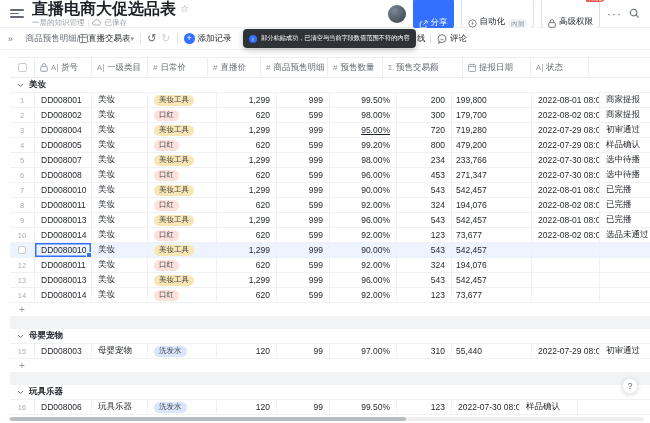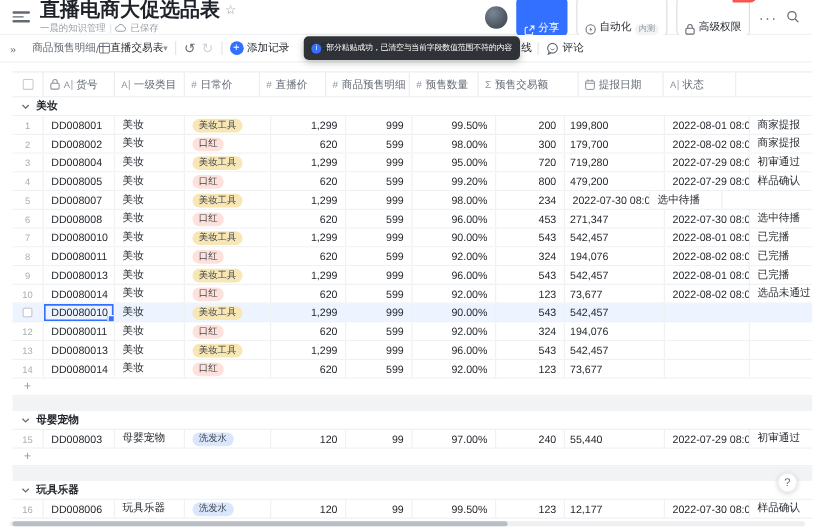--- a/index.html
+++ b/index.html
@@ -335,21 +335,21 @@
           <div class="cell c" style="width: 25px;">
             <span class="rownum">3</span>
           </div>
           <div class="cell" style="width: 57px;">DD008004</div>
           <div class="cell" style="width: 56px;">美妆</div>
           <div class="cell" style="width: 69px;">
             <span class="tag" style="background: rgb(248, 231, 180);">美妆工具</span>
           </div>
           <div class="cell r" style="width: 60px;">1,299</div>
           <div class="cell r" style="width: 53px;">999</div>
-          <div class="cell r" style="width: 67px;">95.00%</div>
+          <div class="cell r" style="width: 67px; text-decoration: underline;">95.00%</div>
           <div class="cell r" style="width: 55px;">720</div>
           <div class="cell gmv" style="width: 80px;">719,280</div>
           <div class="cell" style="width: 68px;">2022-07-29 08:00</div>
           <div class="cell" style="width: 58px;">初审通过</div>
         </div>
         <div class="row">
           <div class="cell c" style="width: 25px;">
             <span class="rownum">4</span>
           </div>
           <div class="cell" style="width: 57px;">DD008005</div>
@@ -371,20 +371,21 @@
           </div>
           <div class="cell" style="width: 57px;">DD008007</div>
           <div class="cell" style="width: 56px;">美妆</div>
           <div class="cell" style="width: 69px;">
             <span class="tag" style="background: rgb(248, 231, 180);">美妆工具</span>
           </div>
           <div class="cell r" style="width: 60px;">1,299</div>
           <div class="cell r" style="width: 53px;">999</div>
           <div class="cell r" style="width: 67px;">98.00%</div>
           <div class="cell r" style="width: 55px; text-align: right;">234</div>
+          <div class="cell gmv" style="width: 80px;">233,766</div>
           <div class="cell" style="width: 68px;">2022-07-30 08:00</div>
           <div class="cell" style="width: 58px;">选中待播</div>
         </div>
         <div class="row">
           <div class="cell c" style="width: 25px;">
             <span class="rownum">6</span>
           </div>
           <div class="cell" style="width: 57px;">DD008008</div>
           <div class="cell" style="width: 56px;">美妆</div>
           <div class="cell" style="width: 69px;">
@@ -549,21 +550,21 @@
             <span class="rownum">15</span>
           </div>
           <div class="cell" style="width: 57px;">DD008003</div>
           <div class="cell" style="width: 56px;">母婴宠物</div>
           <div class="cell" style="width: 69px;">
             <span class="tag" style="background: rgb(217, 230, 251);">洗发水</span>
           </div>
           <div class="cell r" style="width: 60px;">120</div>
           <div class="cell r" style="width: 53px;">99</div>
           <div class="cell r" style="width: 67px;">97.00%</div>
-          <div class="cell r" style="width: 55px;">240</div>
+          <div class="cell r" style="width: 55px;">310</div>
           <div class="cell gmv" style="width: 80px;">55,440</div>
           <div class="cell" style="width: 68px;">2022-07-29 08:00</div>
           <div class="cell" style="width: 58px;">初审通过</div>
         </div>
         <div class="addrow">+</div>
         <div class="ggap"></div>
         <div class="group-header">
           <span class="icon">
             <svg width="7" height="5" viewBox="0 0 7 5">
               <path d="M1 1l2.5 2.5L6 1" fill="none" stroke="#646a73" stroke-width="1"></path>
@@ -577,21 +578,20 @@
           </div>
           <div class="cell" style="width: 57px;">DD008006</div>
           <div class="cell" style="width: 56px;">玩具乐器</div>
           <div class="cell" style="width: 69px;">
             <span class="tag" style="background: rgb(217, 230, 251);">洗发水</span>
           </div>
           <div class="cell r" style="width: 60px;">120</div>
           <div class="cell r" style="width: 53px;">99</div>
           <div class="cell r" style="width: 67px;">99.50%</div>
           <div class="cell r" style="width: 55px;">123</div>
-          <div class="cell gmv" style="width: 80px;">12,177</div>
           <div class="cell" style="width: 68px;">2022-07-30 08:00</div>
           <div class="cell" style="width: 58px;">样品确认</div>
         </div>
       </div>
   </div>
 
   <div class="hscroll-track">
     <div class="hscroll-thumb"></div>
   </div>
   <div class="help-fab">?</div>

